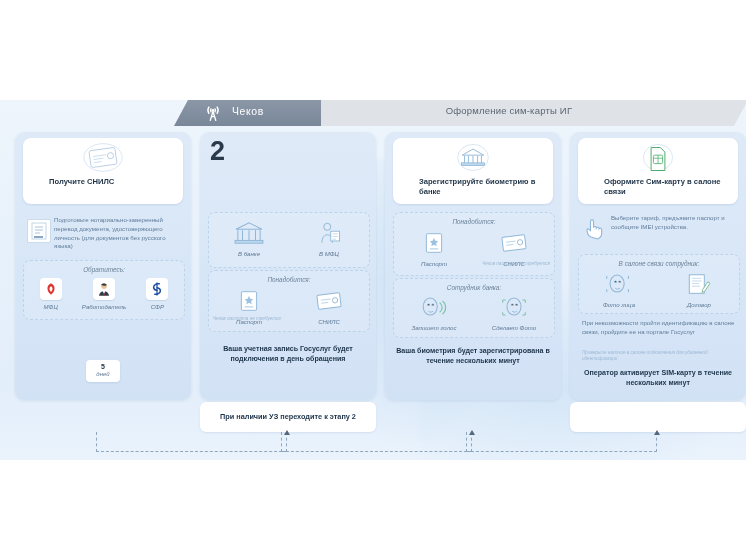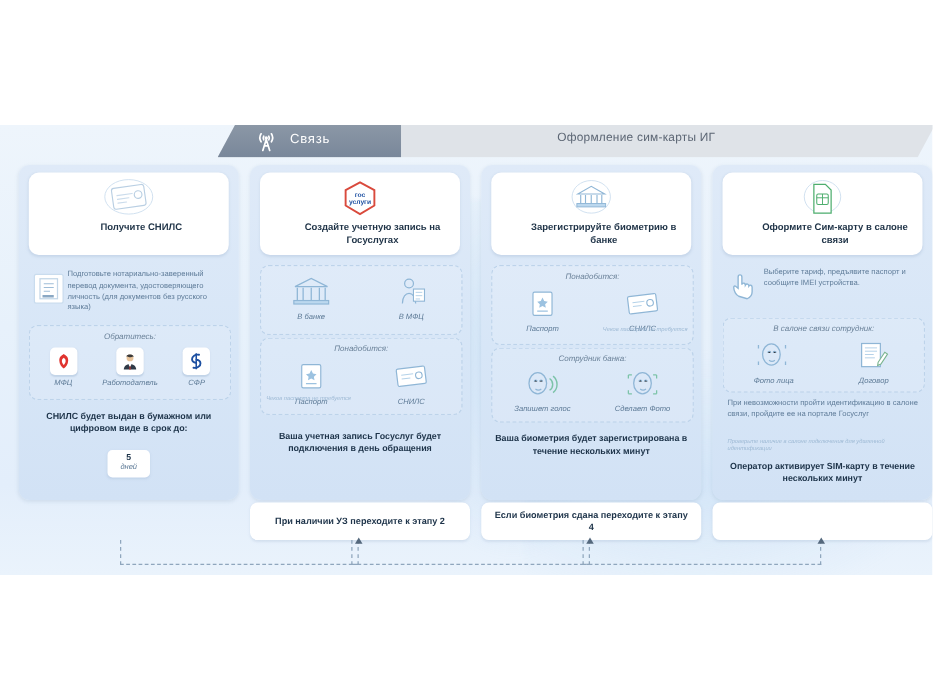--- a/index.html
+++ b/index.html
@@ -69,21 +69,21 @@
   }
 
   .head-box{
     position:absolute;left:8px;top:6px;width:160px;height:66px;
     background:#ffffff;border-radius:8px;
     box-shadow:0 1px 2px rgba(140,165,195,.25);
   }
   .head-ico{position:absolute;left:50%;top:4px;transform:translateX(-50%);width:46px;height:34px;}
   .head-title{
     position:absolute;left:26px;right:6px;top:39px;
-    font-size:7.6px;font-weight:bold;color:#1f3347;text-align:center;line-height:1.28;
+    font-size:7.6px;font-weight:bold;color:#1f3347;text-align:left;line-height:1.28;
   }
 
   .sec{
     position:absolute;left:8px;width:160px;
     border:1px dashed #bdd3ea;border-radius:7px;
     background:rgba(255,255,255,.14);
   }
   .sec.plain{border:none;background:transparent;}
 
   .sec-label{
@@ -181,21 +181,21 @@
       <svg class="tower-icon" viewBox="0 0 24 24">
         <g fill="none" stroke="#ffffff" stroke-width="1.5" stroke-linecap="round">
           <path d="M7.5 5.5a6.5 6.5 0 0 0 0 7"></path>
           <path d="M16.5 5.5a6.5 6.5 0 0 1 0 7"></path>
           <path d="M9.8 7.6a3.2 3.2 0 0 0 0 3.2"></path>
           <path d="M14.2 7.6a3.2 3.2 0 0 1 0 3.2"></path>
         </g>
         <circle cx="12" cy="9.2" r="1.5" fill="#ffffff"></circle>
         <path d="M12 10.4 L9 20 M12 10.4 L15 20 M10.3 16 h3.4" stroke="#ffffff" stroke-width="1.5" fill="none" stroke-linecap="round"></path>
       </svg>
-      <div class="lbl">Связь</div>
+      <div class="lbl">Чеков</div>
     </div>
   </div>
 
   <div class="cards">
 
     <div class="card c1">
       <div class="step-num">1</div>
       <div class="head-box">
         <svg class="head-ico" viewBox="0 0 60 44">
           <ellipse cx="30" cy="20" rx="25" ry="18" fill="none" stroke="#cfe0ef" stroke-width="1"></ellipse>
@@ -247,37 +247,28 @@
                 <path d="M11.5 3.2c-3.5-.6-6.4 1.4-6.3 4 .1 2.1 2.1 3 3.6 3.2" fill="none" stroke="#1c4fa1" stroke-width="1.7" stroke-linecap="round"></path>
                 <path d="M6.5 14.8c3.5.6 6.4-1.4 6.3-4-.1-2.1-2.1-3-3.6-3.2" fill="none" stroke="#1c4fa1" stroke-width="1.7" stroke-linecap="round"></path>
                 <path d="M9 1.8v14.4" stroke="#1c4fa1" stroke-width="1.4"></path>
               </svg>
             </div>
             <div class="ico-cap">СФР</div>
           </div>
         </div>
       </div>
 
-      <div class="bold-blue" style="top:196px;">СНИЛС будет выдан в бумажном или цифровом виде в срок до:</div>
       <div class="days-box" style="top:228px;">
         <div class="days-n">5</div>
         <div class="days-u">дней</div>
       </div>
     </div>
 
     <div class="card c2">
       <div class="step-num">2</div>
-      <div class="head-box">
-        <svg class="head-ico" viewBox="0 0 60 44">
-          <path d="M30 5 L45 13 L45 29 L30 38 L15 29 L15 13 Z" fill="#ffffff" stroke="#d94a3d" stroke-width="2"></path>
-          <text x="30" y="20" font-size="7" text-anchor="middle" fill="#1c4fa1" font-family="Liberation Sans, sans-serif" font-weight="bold">гос</text>
-          <text x="30" y="28" font-size="7" text-anchor="middle" fill="#1c4fa1" font-family="Liberation Sans, sans-serif" font-weight="bold">услуги</text>
-        </svg>
-        <div class="head-title">Создайте учетную запись на Госуслугах</div>
-      </div>
 
       <div class="sec" style="top:80px;height:54px;">
         <div class="ico-row" style="top:6px;">
           <div class="ico-cell">
             <div class="ico-plain">
               <svg viewBox="0 0 34 28" width="32" height="26">
                 <path d="M3 10 L17 3 L31 10 Z" fill="none" stroke="#8fb6d6" stroke-width="1.1"></path>
                 <path d="M5 11v11M10 11v11M17 11v11M24 11v11M29 11v11" stroke="#8fb6d6" stroke-width="1.1"></path>
                 <rect x="2" y="22" width="30" height="3" fill="#bcd8ee" stroke="#8fb6d6" stroke-width="1"></rect>
               </svg>
@@ -447,23 +438,20 @@
       <div class="note-txt" style="position:absolute;left:12px;right:8px;top:186px;line-height:1.5;">При невозможности пройти идентификацию в салоне связи, пройдите ее на портале Госуслуг</div>
       <div class="fineprint left" style="top:218px;left:12px;right:8px;">Проверьте наличие в салоне подключения для удаленной идентификации</div>
       <div class="bold-blue" style="top:236px;">Оператор активирует SIM-карту в течение нескольких минут</div>
     </div>
 
   </div>
 
   <div class="foot f2">
     <span>При наличии УЗ переходите к этапу 2</span>
   </div>
-  <div class="foot f3">
-    <span>Если биометрия сдана переходите к этапу 4</span>
-  </div>
   <div class="foot f4">
     <span></span>
   </div>
 
   <div class="conn c-a">
     <div class="vl"></div>
     <div class="hline"></div>
     <div class="vr">
         <div class="arw"></div>
       </div>

